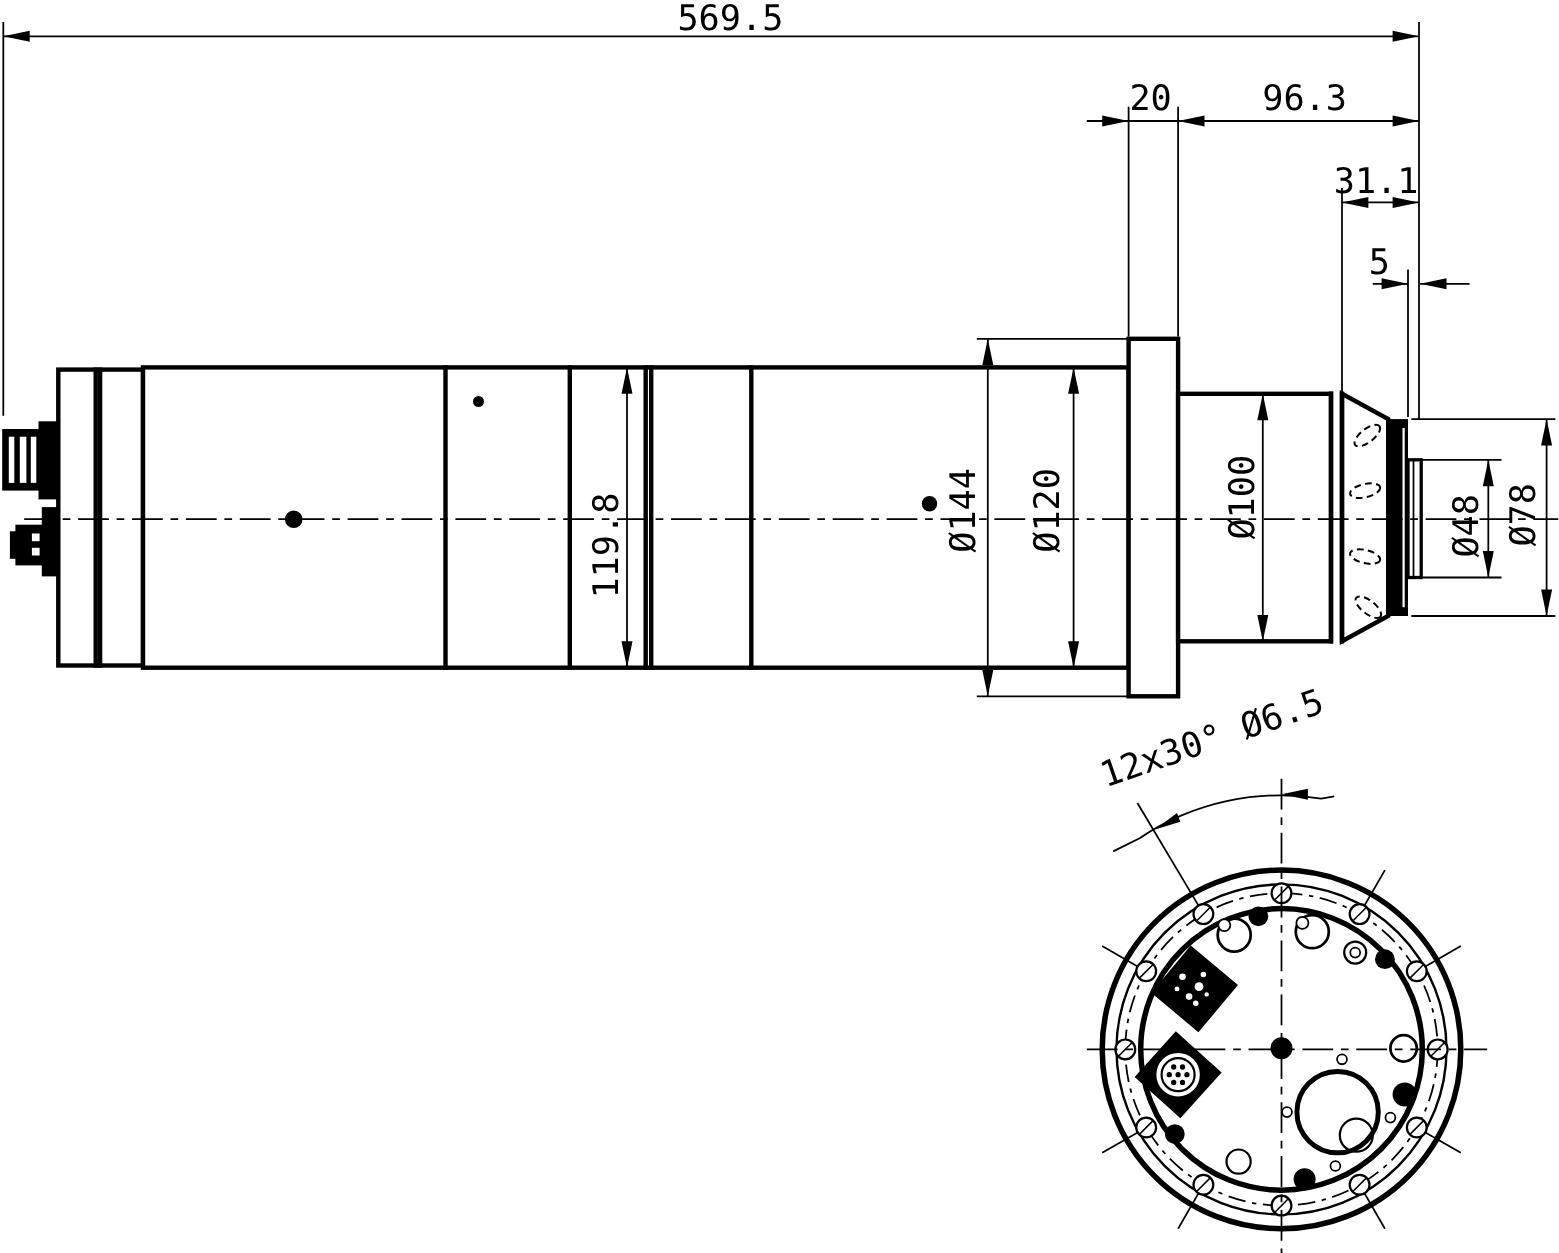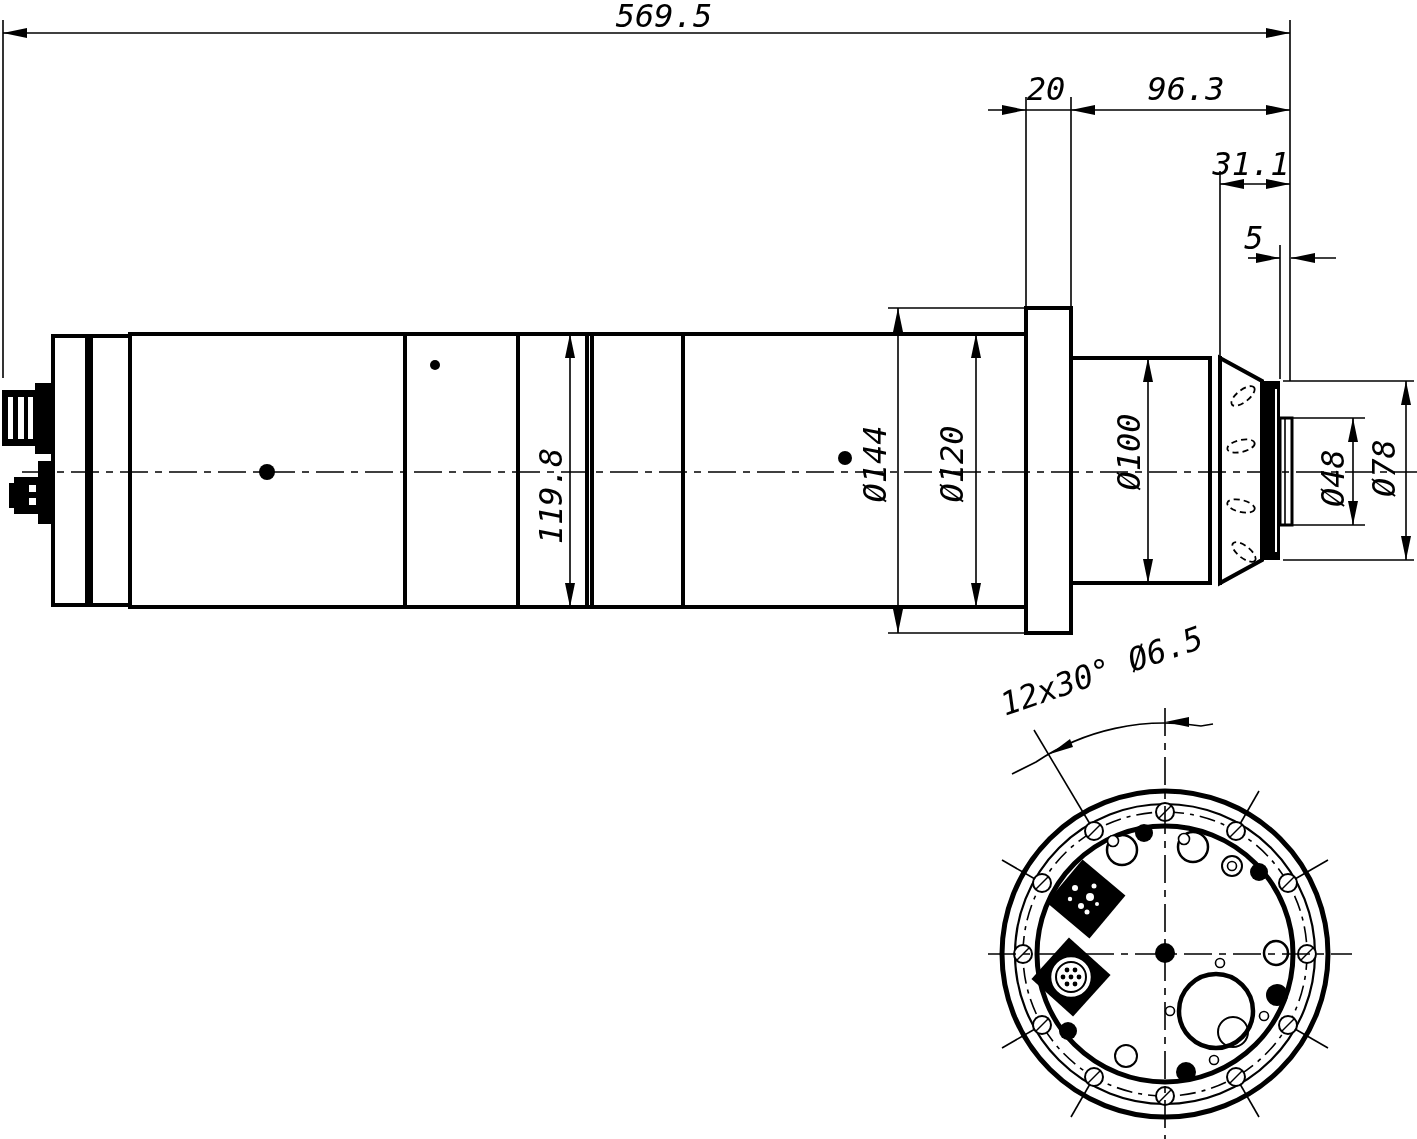--- a/index.html
+++ b/index.html
@@ -1,16 +1,16 @@
 <!DOCTYPE html>
 <html><head>
 <meta charset="utf-8">
 <style>
   html,body{margin:0;padding:0;background:#ffffff;}
-  .stage{position:relative;width:1417px;height:1139px;background:#ffffff;overflow:hidden;font-style:italic;}
+  .stage{position:relative;width:1417px;height:1139px;background:#ffffff;overflow:hidden;}
   svg{display:block;}
   .thick{stroke:#000;stroke-width:4;fill:none;stroke-linecap:square;}
   .thick-f{stroke:#000;stroke-width:4;fill:#ffffff;}
   .thin{stroke:#000;stroke-width:1.6;fill:none;stroke-linecap:butt;}
   .cl{stroke:#000;stroke-width:1.6;fill:none;stroke-dasharray:28 7 7 7;}
   .bc{stroke:#000;stroke-width:1.6;fill:none;stroke-dasharray:16 6 4 6;}
   .slot{stroke:#000;stroke-width:1.8;fill:none;stroke-dasharray:6 4;}
   .blk{fill:#000;stroke:none;}
   .wht{fill:#fff;stroke:none;}
   text{font-family:"DejaVu Sans Mono","Liberation Mono",monospace;font-size:32px;fill:#000;}

